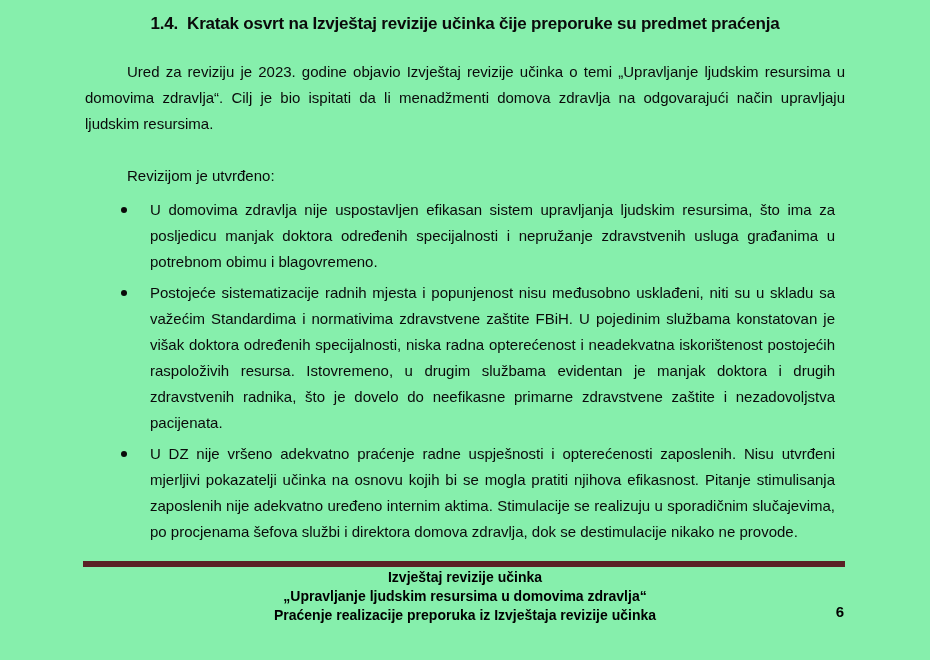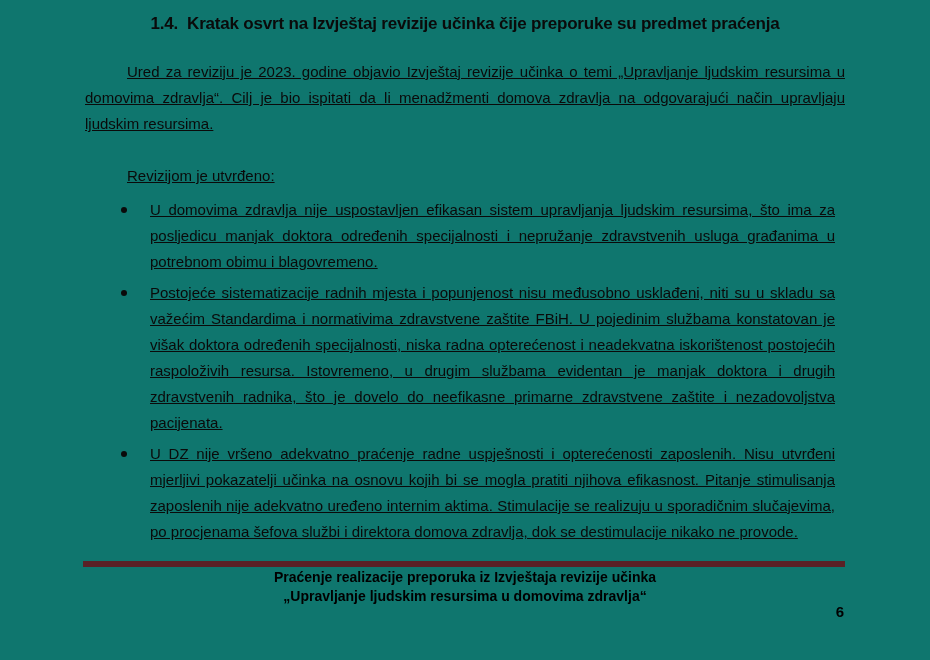--- a/index.html
+++ b/index.html
@@ -4,21 +4,21 @@
 <style>
   html, body {
     margin: 0;
     padding: 0;
     background: #ffffff;
   }
   .page {
     position: relative;
     width: 930px;
     height: 660px;
-    background: #0f766e;
+    background: #86efac;
     font-family: "Liberation Sans", "DejaVu Sans", sans-serif;
     color: #0a0a0a;
     overflow: hidden;
     box-sizing: border-box;
     padding-top: 13px;
   }
   .heading {
     text-align: center;
     font-weight: bold;
     font-size: 17px;
@@ -26,21 +26,20 @@
     letter-spacing: -0.2px;
   }
   .heading .num {
     margin-right: 9px;
   }
   .body-col {
     margin: 0 85px;
     width: 760px;
     font-size: 15px;
     line-height: 26px;
-    text-decoration: underline;
   }
   .para {
     margin: 0;
     text-align: justify;
   }
   .para.indent {
     text-indent: 42px;
   }
   .p-intro { margin-top: 24px; }
   .p-lead  { margin-top: 26px; }
@@ -120,19 +119,20 @@
         <span class="bullet-dot"></span>
         <span>U DZ nije vršeno adekvatno praćenje radne uspješnosti i opterećenosti zaposlenih. Nisu utvrđeni mjerljivi pokazatelji učinka na osnovu kojih bi se mogla pratiti njihova efikasnost. Pitanje stimulisanja zaposlenih nije adekvatno uređeno internim aktima. Stimulacije se realizuju u sporadičnim slučajevima, po procjenama šefova službi i direktora domova zdravlja, dok se destimulacije nikako ne provode.</span>
       </li>
     </ul>
 
   </div>
 
   <div class="footer-rule" style="background: rgb(90, 33, 38);"></div>
 
   <div class="footer-lines">
+    <div>Izvještaj revizije učinka</div>
+    <div>„Upravljanje ljudskim resursima u domovima zdravlja“</div>
     <div>Praćenje realizacije preporuka iz Izvještaja revizije učinka</div>
-    <div>„Upravljanje ljudskim resursima u domovima zdravlja“</div>
   </div>
 
   <div class="page-number">6</div>
 
 </div>
 
 </body></html>

